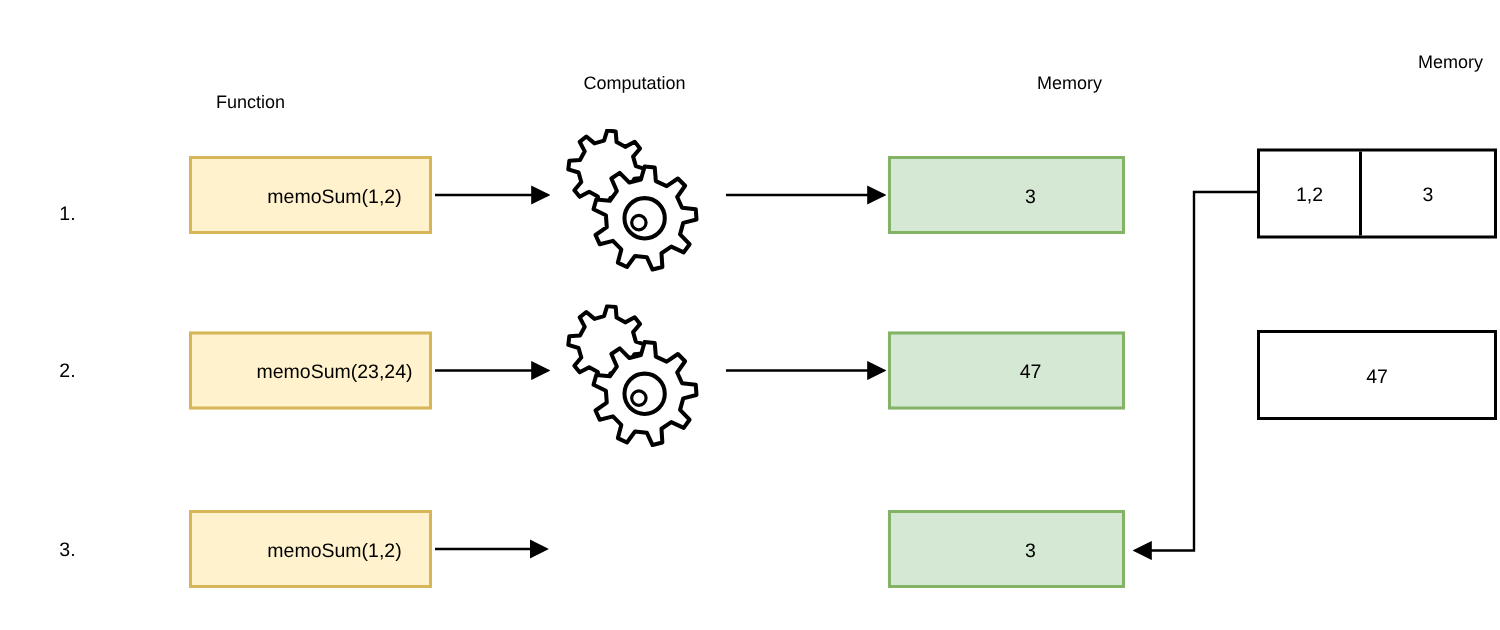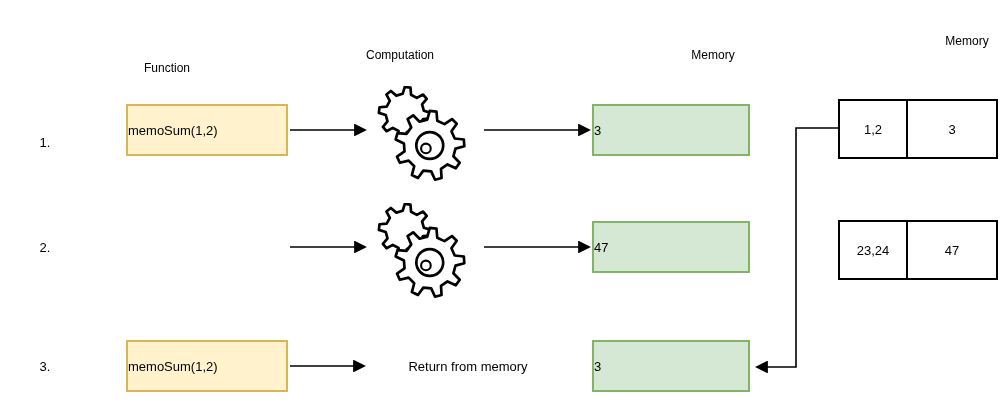--- a/index.html
+++ b/index.html
@@ -1,87 +1,88 @@
 <!DOCTYPE html>
 <html style="--background: #FFFFFF; --function_box_fill: #FFF2CC; --function_box_border: #D6B656; --result_box_fill: #D5E8D4; --result_box_border: #82B366; --line_color: #000000;"><head>
 <meta charset="utf-8">
 <style>
   html,body{margin:0;padding:0;}
   body{font-family:"Liberation Sans", sans-serif; background:#fff;}
   .canvas{position:relative;width:1000px;height:420px;background:var(--background,#fff);overflow:hidden;}
   .hdr{position:absolute;transform:translate(-50%,-50%);font-size:12px;color:#000;white-space:nowrap;}
   .rownum{position:absolute;transform:translate(-50%,-50%);font-size:13px;color:#000;}
-  .box{position:absolute;box-sizing:border-box;display:flex;align-items:center;
-       font-size:13px;color:#000;white-space:nowrap;}
+  .box{position:absolute;box-sizing:border-box;display:flex;align-items:center;justify-content:center;
+       font-size:13px;color:#000;white-space:nowrap;padding-left:32px;}
   .fbox{width:162px;height:52px;background:var(--function_box_fill,#FFF2CC);border:2px solid var(--function_box_border,#D6B656);}
   .rbox{width:158px;height:52px;background:var(--result_box_fill,#D5E8D4);border:2px solid var(--result_box_border,#82B366);}
   .memtext{position:absolute;transform:translate(-50%,-50%);font-size:13px;color:#000;white-space:nowrap;}
   .mem{position:absolute;left:838px;width:160px;height:60px;box-sizing:border-box;
        border:2px solid #000;display:flex;background:#fff;}
   .mem .cell{display:flex;align-items:center;justify-content:center;font-size:13px;color:#000;}
   .mem .k{width:66px;border-right:2px solid #000;}
   .mem .v{flex:1;}
   .gearsvg{position:absolute;width:96px;height:96px;}
   .overlay{position:absolute;left:0;top:0;pointer-events:none;}
   .overlay line,.overlay path{stroke:var(--line_color,#000);stroke-width:1.6;fill:none;}
   .overlay .ahead{fill:var(--line_color,#000);stroke:none;}
   .gearsvg path,.gearsvg circle{stroke:#000;fill:#fff;stroke-linejoin:round;}
 </style>
 </head>
 <body>
 
 <div class="canvas">
 
   <div class="hdr" style="left:167px;top:68px">Function</div>
-  <div class="hdr" style="left:400px;top:55px">Computation</div>
+  <div class="hdr" style="left:423px;top:55px">Computation</div>
   <div class="hdr" style="left:713px;top:55px">Memory</div>
   <div class="hdr" style="left:967px;top:41px">Memory</div>
 
   <div class="rownum" style="left:45px;top:142px">1.</div>
   <div class="rownum" style="left:45px;top:247px">2.</div>
   <div class="rownum" style="left:45px;top:366px">3.</div>
 
   <div class="box fbox" style="left:126px;top:104px">
     <span>memoSum(1,2)</span>
+  </div>
+  <div class="box fbox" style="left:126px;top:221px">
+    <span>memoSum(23,24)</span>
   </div>
   <div class="box fbox" style="left:126px;top:340px">
     <span>memoSum(1,2)</span>
   </div>
 
   <svg class="gearsvg gears" style="left:376px;top:86px" viewBox="0 0 100 100" aria-hidden="true">
     <path class="gear-small" stroke-width="2.8" d="M30.0,1.0L35.9,1.7L36.5,9.1L42.5,12.4L49.1,8.9L52.8,13.5L48.0,19.2L49.9,25.8L57.0,28.0L56.3,33.9L48.9,34.5L45.6,40.5L49.1,47.1L44.5,50.8L38.8,46.0L32.2,47.9L30.0,55.0L24.1,54.3L23.5,46.9L17.5,43.6L10.9,47.1L7.2,42.5L12.0,36.8L10.1,30.2L3.0,28.0L3.7,22.1L11.1,21.5L14.4,15.5L10.9,8.9L15.5,5.2L21.2,10.0L27.8,8.1Z"></path>
     <path class="gear-big" stroke-width="2.8" d="M56.0,26.0L63.0,26.7L63.8,36.2L71.3,39.7L79.1,34.4L84.1,39.4L78.6,47.2L82.0,54.7L91.5,55.7L92.0,62.8L82.8,65.2L80.6,73.2L87.2,80.0L83.1,85.7L74.5,81.7L67.7,86.3L68.3,95.8L61.5,97.6L57.5,89.0L49.3,88.2L43.7,95.8L37.4,92.8L39.8,83.6L34.0,77.7L24.8,80.0L21.9,73.6L29.7,68.2L29.1,59.9L20.5,55.7L22.4,49.0L31.9,49.8L36.7,43.1L32.9,34.4L38.7,30.5L45.4,37.2L53.4,35.1Z"></path>
     <circle class="gear-hub" cx="56" cy="62" r="14" stroke-width="2.8"></circle>
     <circle class="gear-dot" cx="52" cy="65" r="5" stroke-width="2.2" fill="none"></circle>
   </svg>
   <svg class="gearsvg gears" style="left:376px;top:203px" viewBox="0 0 100 100" aria-hidden="true">
     <path class="gear-small" stroke-width="2.8" d="M30.0,1.0L35.9,1.7L36.5,9.1L42.5,12.4L49.1,8.9L52.8,13.5L48.0,19.2L49.9,25.8L57.0,28.0L56.3,33.9L48.9,34.5L45.6,40.5L49.1,47.1L44.5,50.8L38.8,46.0L32.2,47.9L30.0,55.0L24.1,54.3L23.5,46.9L17.5,43.6L10.9,47.1L7.2,42.5L12.0,36.8L10.1,30.2L3.0,28.0L3.7,22.1L11.1,21.5L14.4,15.5L10.9,8.9L15.5,5.2L21.2,10.0L27.8,8.1Z"></path>
     <path class="gear-big" stroke-width="2.8" d="M56.0,26.0L63.0,26.7L63.8,36.2L71.3,39.7L79.1,34.4L84.1,39.4L78.6,47.2L82.0,54.7L91.5,55.7L92.0,62.8L82.8,65.2L80.6,73.2L87.2,80.0L83.1,85.7L74.5,81.7L67.7,86.3L68.3,95.8L61.5,97.6L57.5,89.0L49.3,88.2L43.7,95.8L37.4,92.8L39.8,83.6L34.0,77.7L24.8,80.0L21.9,73.6L29.7,68.2L29.1,59.9L20.5,55.7L22.4,49.0L31.9,49.8L36.7,43.1L32.9,34.4L38.7,30.5L45.4,37.2L53.4,35.1Z"></path>
     <circle class="gear-hub" cx="56" cy="62" r="14" stroke-width="2.8"></circle>
     <circle class="gear-dot" cx="52" cy="65" r="5" stroke-width="2.2" fill="none"></circle>
   </svg>
 
-  <div class="memtext" style="left:468px;top:366px">Return from memory</div>
 
   <div class="box rbox" style="left:592px;top:104px">
     <span>3</span>
   </div>
   <div class="box rbox" style="left:592px;top:221px">
     <span>47</span>
   </div>
   <div class="box rbox" style="left:592px;top:340px">
     <span>3</span>
   </div>
 
   <div class="mem" style="top:99px">
     <div class="cell k">1,2</div>
     <div class="cell v">3</div>
   </div>
   <div class="mem" style="top:220px">
-    <div class="cell k">23,24</div>
     <div class="cell v">47</div>
   </div>
 
   <svg class="overlay" width="1000" height="420">
     <defs>
       <marker id="ah" viewBox="0 0 10 10" refX="8.5" refY="5" markerWidth="8" markerHeight="8" orient="auto-start-reverse">
         <path class="ahead" d="M0,0 L10,5 L0,10 z"></path>
       </marker>
     </defs>
     <line x1="290" y1="130" x2="365" y2="130" marker-end="url(#ah)"></line>

